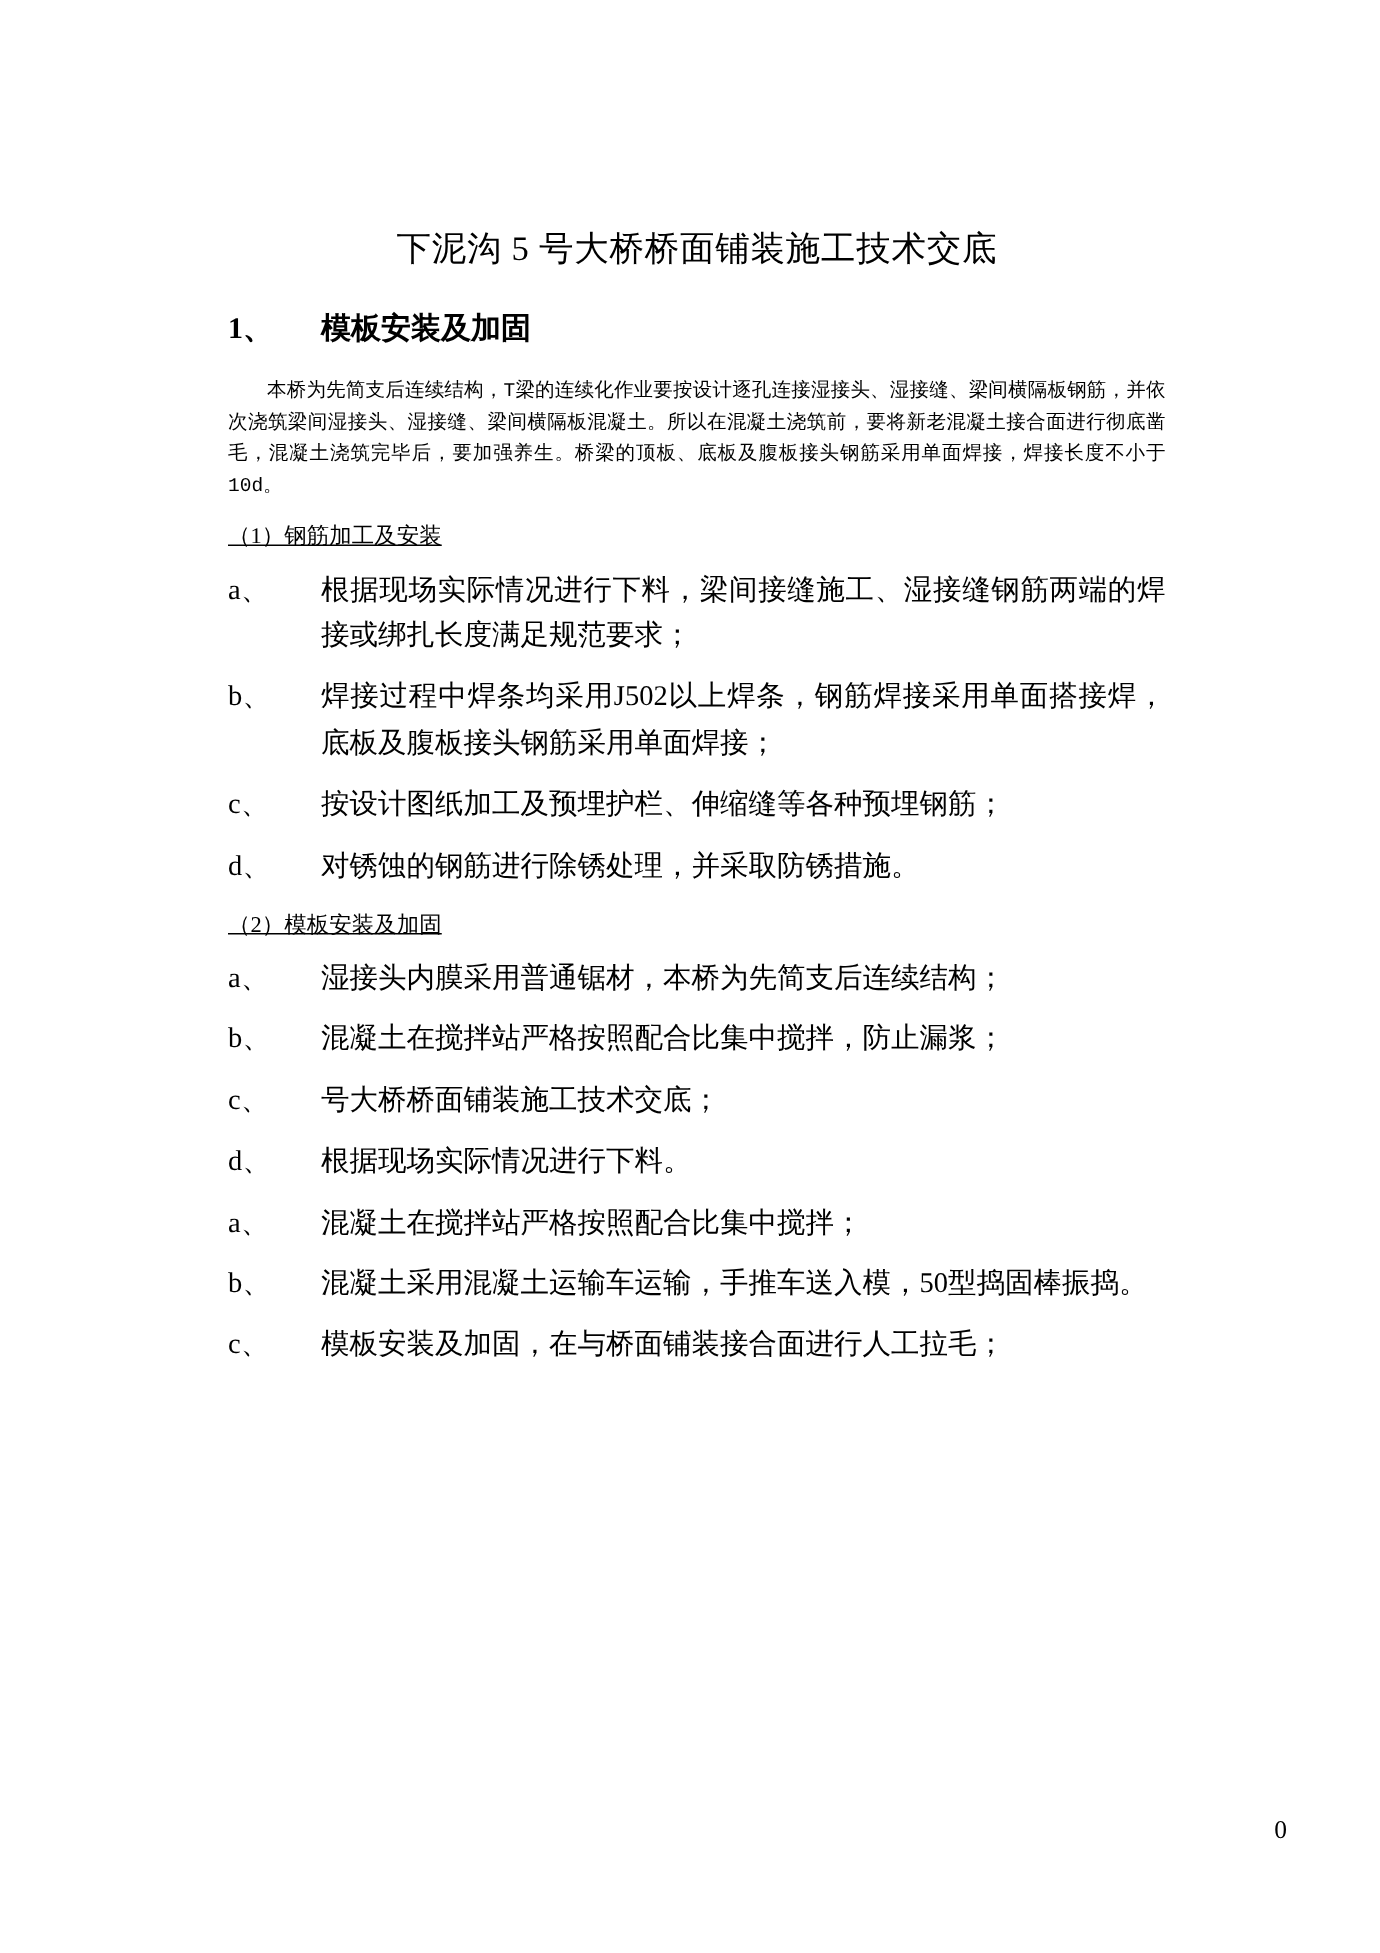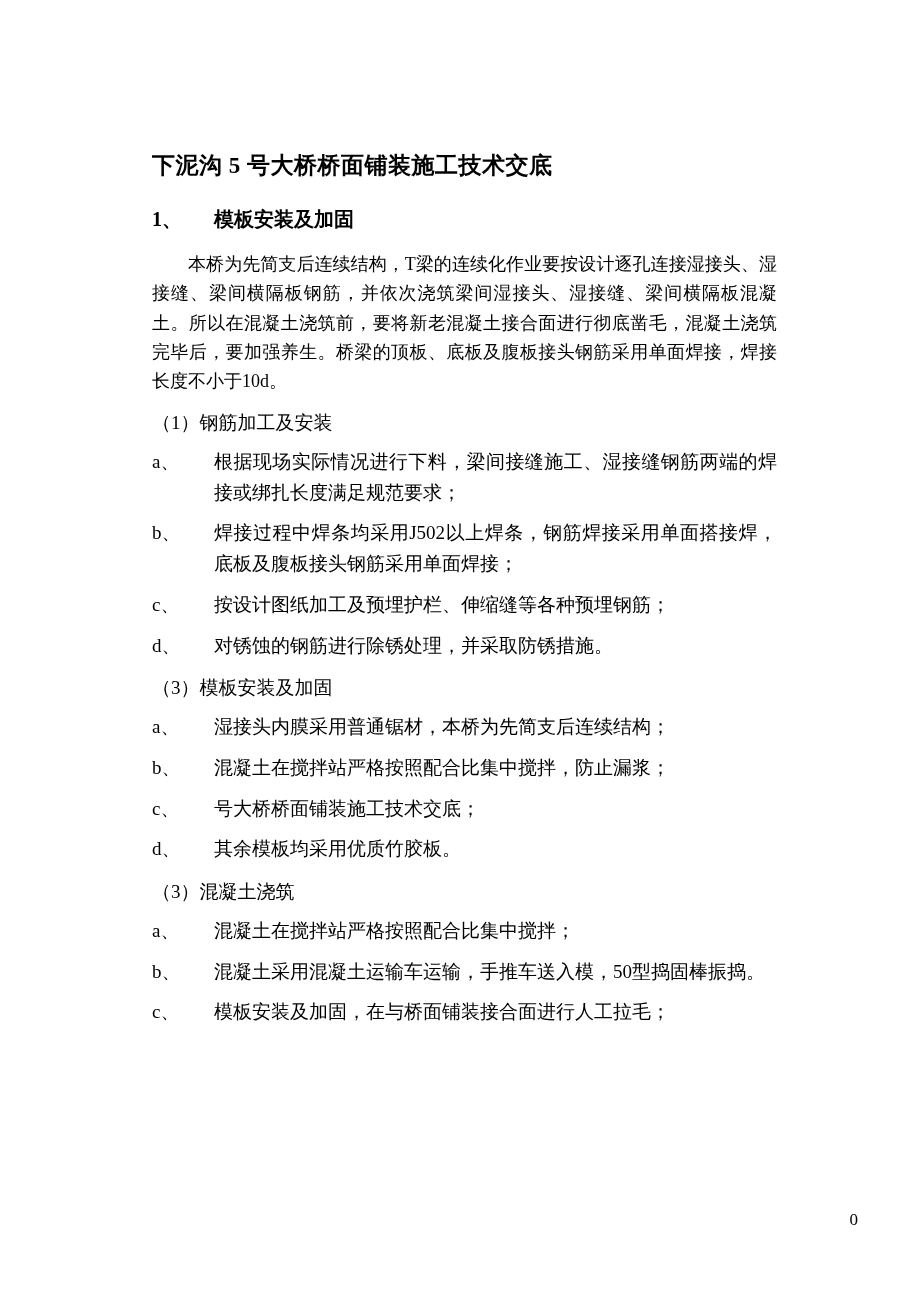--- a/index.html
+++ b/index.html
@@ -23,48 +23,51 @@
     padding: 0;
   }
   .content {
     position: absolute;
     left: 152px;
     top: 150px;
     width: 625px;
   }
   .doc-title {
     font-size: 23px;
-    font-weight: bold;
+    font-weight: normal;
+    text-align: center;
     letter-spacing: 0.5px;
     margin: 0 0 22px 0;
     line-height: 1.4;
   }
   .section-heading {
     font-size: 20px;
     font-weight: bold;
     margin: 0 0 16px 0;
     line-height: 1.5;
     display: flex;
   }
   .section-heading .num {
     width: 62px;
     flex: 0 0 62px;
   }
   .para {
-    font-size: 18px;
+    font-size: 13px;
     line-height: 1.62;
     text-align: justify;
     text-justify: inter-ideograph;
     margin: 0 0 6px 0;
     text-indent: 2em;
+    font-family: Liberation Mono, monospace;
   }
   .sub-heading {
-    font-size: 19px;
+    font-size: 15px;
     line-height: 1.62;
     margin: 12px 0 8px 0;
+    text-decoration: underline;
   }
   .item {
     font-size: 19px;
     line-height: 1.62;
     margin: 0 0 10px 0;
     display: flex;
     align-items: flex-start;
   }
   .item .label {
     flex: 0 0 62px;
@@ -109,39 +112,38 @@
     </div>
     <div class="item">
       <span class="label">c、</span>
       <span class="text">按设计图纸加工及预埋护栏、伸缩缝等各种预埋钢筋；</span>
     </div>
     <div class="item">
       <span class="label">d、</span>
       <span class="text">对锈蚀的钢筋进行除锈处理，并采取防锈措施。</span>
     </div>
 
-    <div class="sub-heading">（3）模板安装及加固</div>
+    <div class="sub-heading">（2）模板安装及加固</div>
     <div class="item">
       <span class="label">a、</span>
       <span class="text">湿接头内膜采用普通锯材，本桥为先简支后连续结构；</span>
     </div>
     <div class="item">
       <span class="label">b、</span>
       <span class="text">混凝土在搅拌站严格按照配合比集中搅拌，防止漏浆；</span>
     </div>
     <div class="item">
       <span class="label">c、</span>
       <span class="text">号大桥桥面铺装施工技术交底；</span>
     </div>
     <div class="item">
       <span class="label">d、</span>
-      <span class="text">其余模板均采用优质竹胶板。</span>
+      <span class="text">根据现场实际情况进行下料。</span>
     </div>
 
-    <div class="sub-heading">（3）混凝土浇筑</div>
     <div class="item">
       <span class="label">a、</span>
       <span class="text">混凝土在搅拌站严格按照配合比集中搅拌；</span>
     </div>
     <div class="item">
       <span class="label">b、</span>
       <span class="text">混凝土采用混凝土运输车运输，手推车送入模，50型捣固棒振捣。</span>
     </div>
     <div class="item">
       <span class="label">c、</span>

